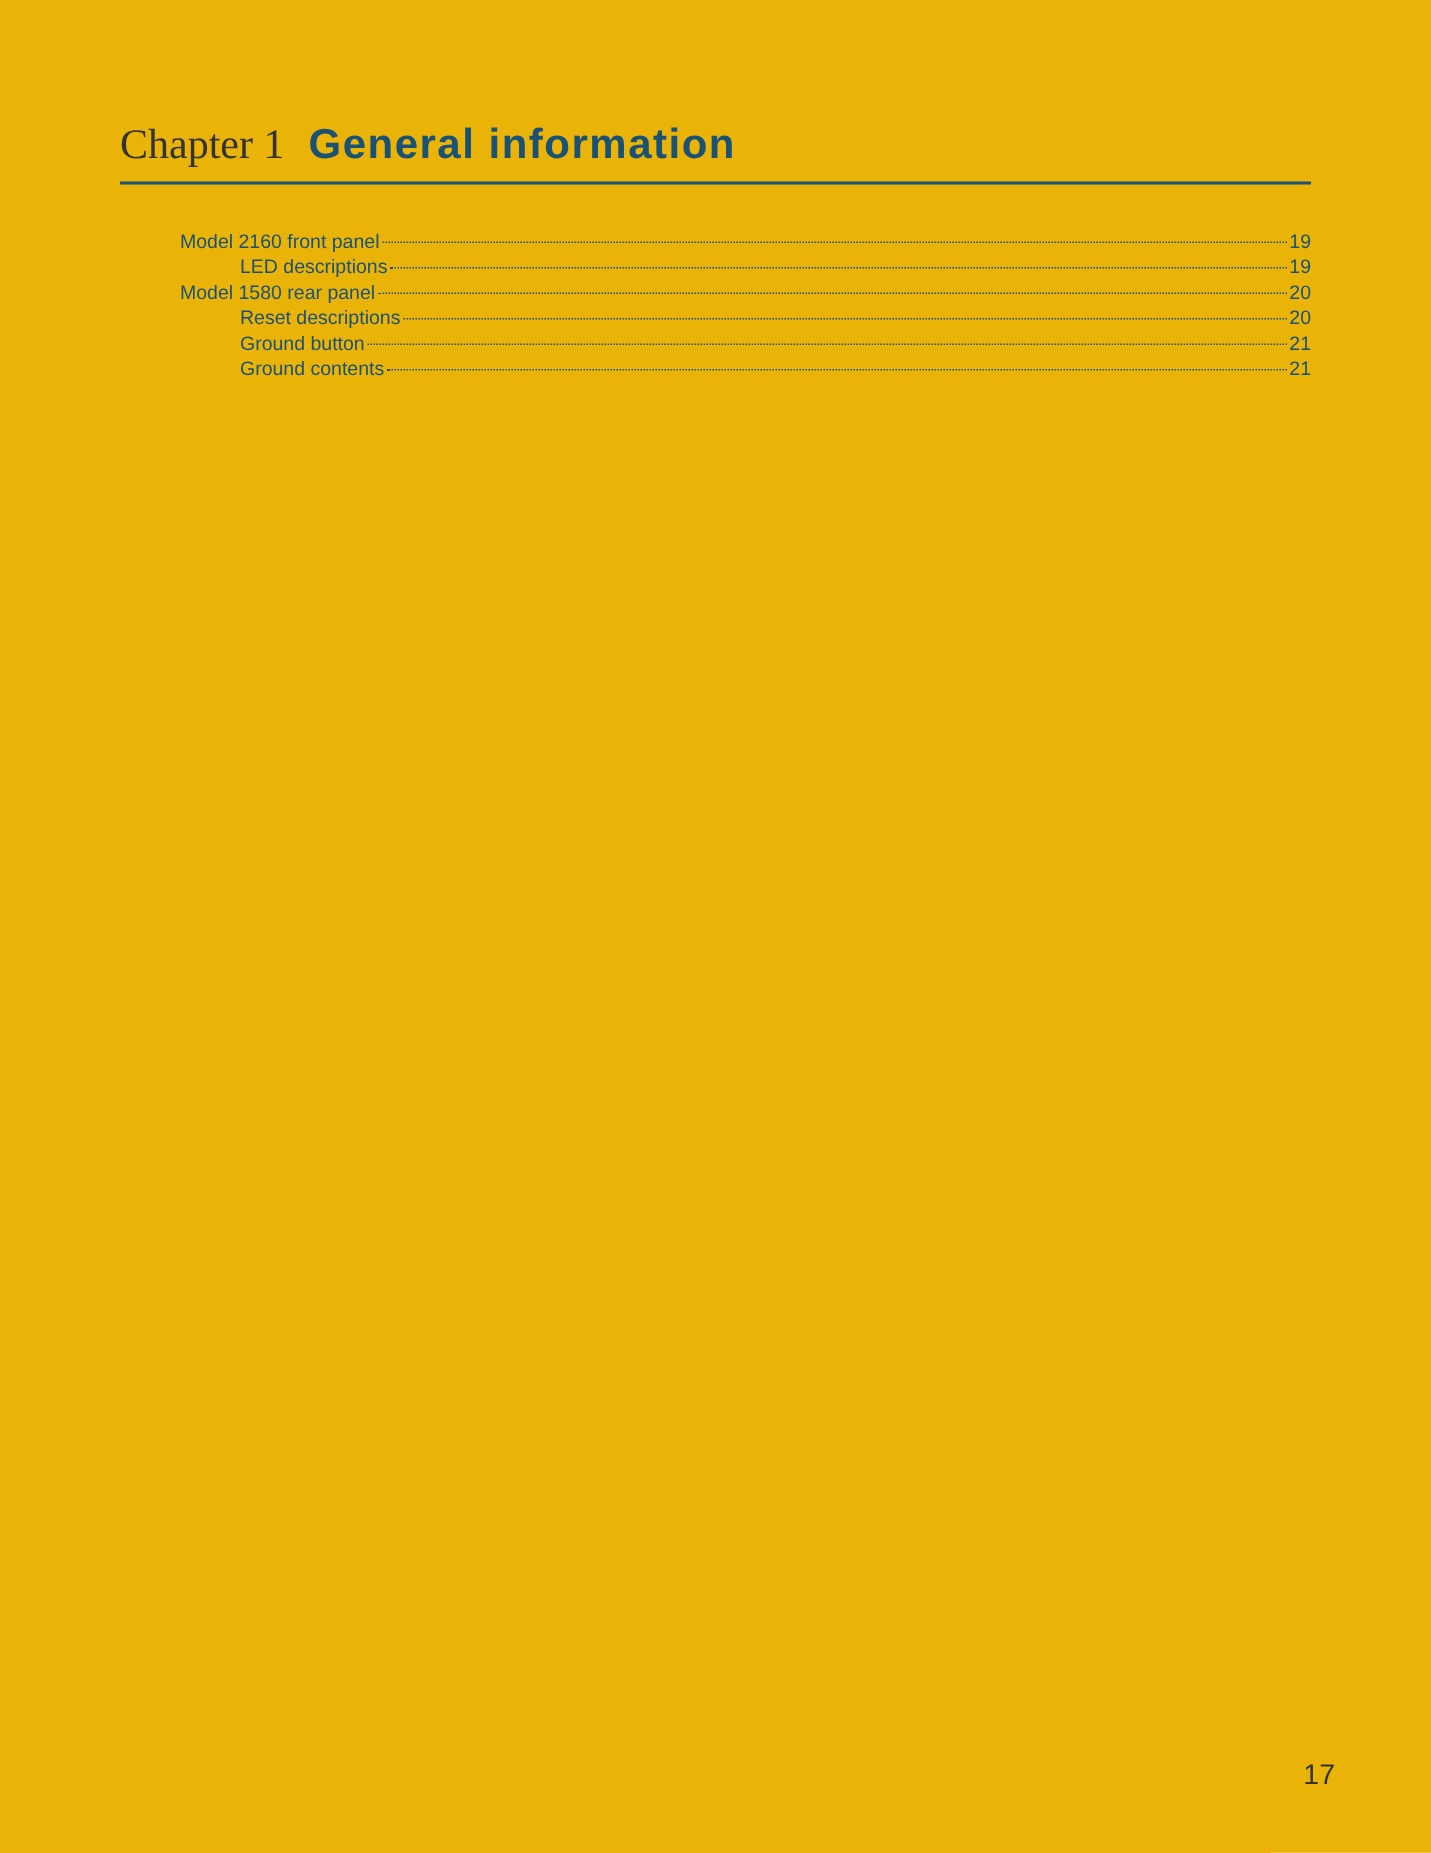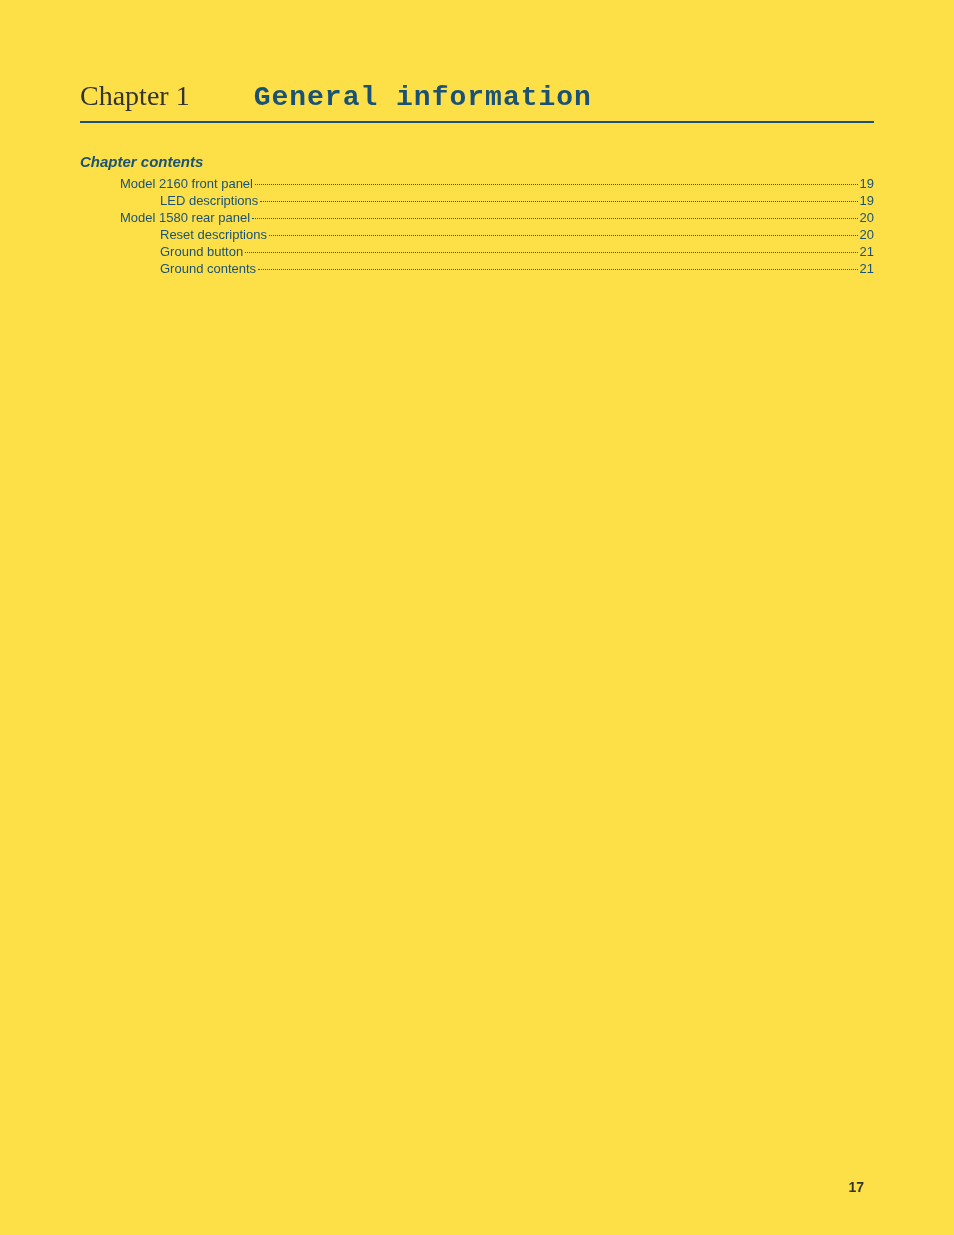--- a/index.html
+++ b/index.html
@@ -12,21 +12,21 @@
       width: 954px;
       min-height: 1235px;
       background-color: #fffff0;
       font-family: Georgia, 'Times New Roman', serif;
       position: relative;
     }
 
     .page-container {
       width: 954px;
       min-height: 1235px;
-      background-color: #fde047;
+      background-color: #eab308;
       padding: 80px 80px 60px 80px;
       position: relative;
     }
 
     .chapter-header {
       border-bottom: 2px solid #1a5276;
       padding-bottom: 8px;
       margin-bottom: 30px;
       display: flex;
       align-items: baseline;
@@ -37,23 +37,22 @@
       font-size: 28px;
       color: #333;
       font-weight: normal;
       font-family: Georgia, serif;
     }
 
     .chapter-title {
       font-size: 28px;
       color: #1a5276;
       font-weight: bold;
-      font-family: Liberation Mono, monospace;
+      font-family: Liberation Sans, sans-serif;
       letter-spacing: 1px;
-      margin-left: 48px;
     }
 
     .chapter-contents-heading {
       color: #1a5276;
       font-weight: bold;
       font-style: italic;
       font-size: 15px;
       font-family: Arial, sans-serif;
       margin-bottom: 6px;
     }
@@ -100,39 +99,38 @@
     .toc-page {
       color: #1a5276;
       white-space: nowrap;
       flex-shrink: 0;
       font-size: 13px;
     }
 
     .page-number {
       position: absolute;
       bottom: 40px;
-      right: 90px;
-      font-size: 14px;
+      right: 64px;
+      font-size: 19px;
       color: #333;
       font-family: Arial, sans-serif;
-      font-weight: bold;
+      font-weight: normal;
     }
   </style>
 </head>
 <body>
 
 <div class="page-container">
 
   <div class="chapter-header">
     <span class="chapter-label">Chapter 1</span>
     <span class="chapter-title">General information</span>
   </div>
 
   <div>
-    <div class="chapter-contents-heading">Chapter contents</div>
 
     <ul class="toc-list">
         <li class="toc-item level-1">
           <a class="toc-link" href="#">Model 2160 front panel</a>
           <span class="toc-dots"></span>
           <span class="toc-page">19</span>
         </li>
         <li class="toc-item level-2">
           <a class="toc-link" href="#">LED descriptions</a>
           <span class="toc-dots"></span>

